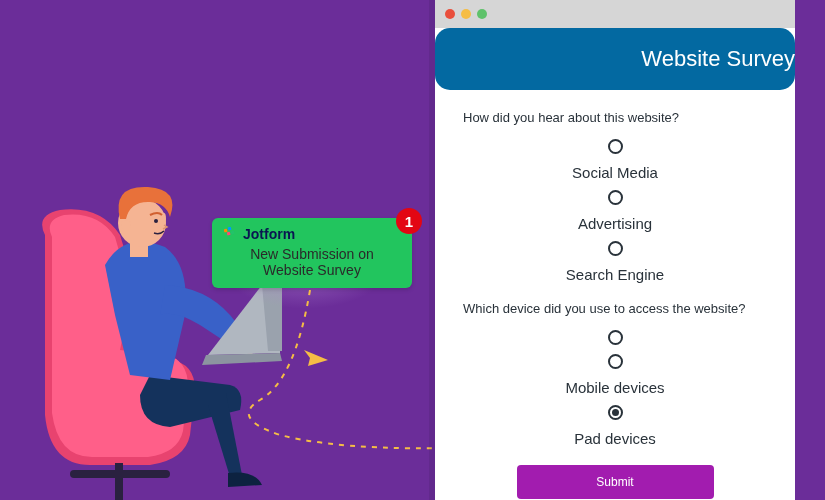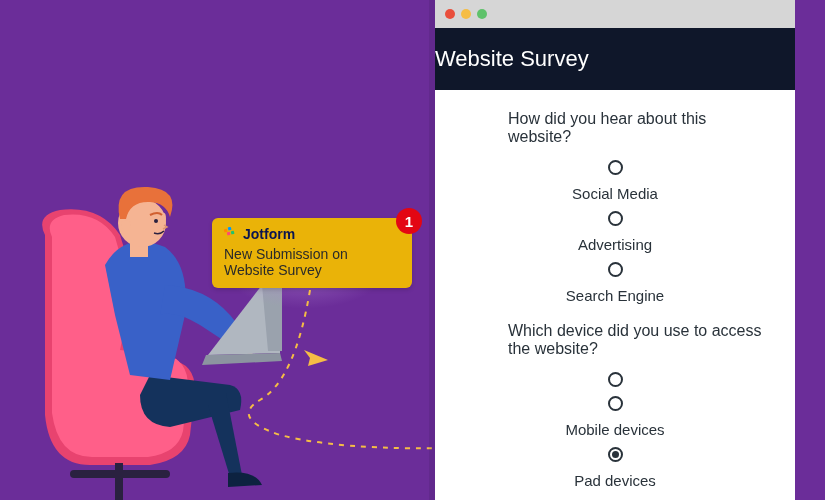--- a/index.html
+++ b/index.html
@@ -29,36 +29,36 @@
     align-items: center;
     padding: 0 10px;
     gap: 6px;
   }
   .trafficlight { width: 10px; height: 10px; border-radius: 50%; }
   .tl-red { background: #e94f3c; }
   .tl-yellow { background: #f5bd45; }
   .tl-green { background: #5fc26b; }
 
   .survey-header {
-    background: #0f172a;
+    background: #0369a1;
     color: #fff;
-    text-align: left;
+    text-align: right;
     font-size: 22px;
     padding: 18px 0;
     font-weight: 400;
+    border-radius: 15px;
   }
 
   .survey-body {
     padding: 20px 28px 10px 28px;
     color: #29323a;
   }
   .question {
-    font-size: 16px;
+    font-size: 13px;
     margin-bottom: 14px;
-    margin-left: 45px;
   }
   .options { margin-bottom: 18px; }
   .option-row {
     display: flex;
     align-items: center;
     gap: 10px;
     margin: 9px 0;
     font-size: 15px;
     cursor: pointer;
     flex-direction: column;
@@ -101,24 +101,25 @@
     width: 230px;
     height: 110px;
     background: radial-gradient(ellipse 50% 50% at 50% 50%, rgba(176,132,212,0.55) 0%, rgba(107,45,153,0) 70%);
     border-radius: 50%;
   }
   .notif-card {
     position: absolute;
     left: 212px;
     top: 218px;
     width: 200px;
-    background: #eab308;
+    background: #22c55e;
     border-radius: 6px;
     padding: 8px 12px 10px 12px;
     box-shadow: 0 2px 4px rgba(0,0,0,0.15);
+    text-align: center;
   }
   .notif-brand {
     display: flex;
     align-items: center;
     gap: 5px;
     font-weight: 700;
     color: #0a1551;
     font-size: 14px;
     margin-bottom: 4px;
   }

